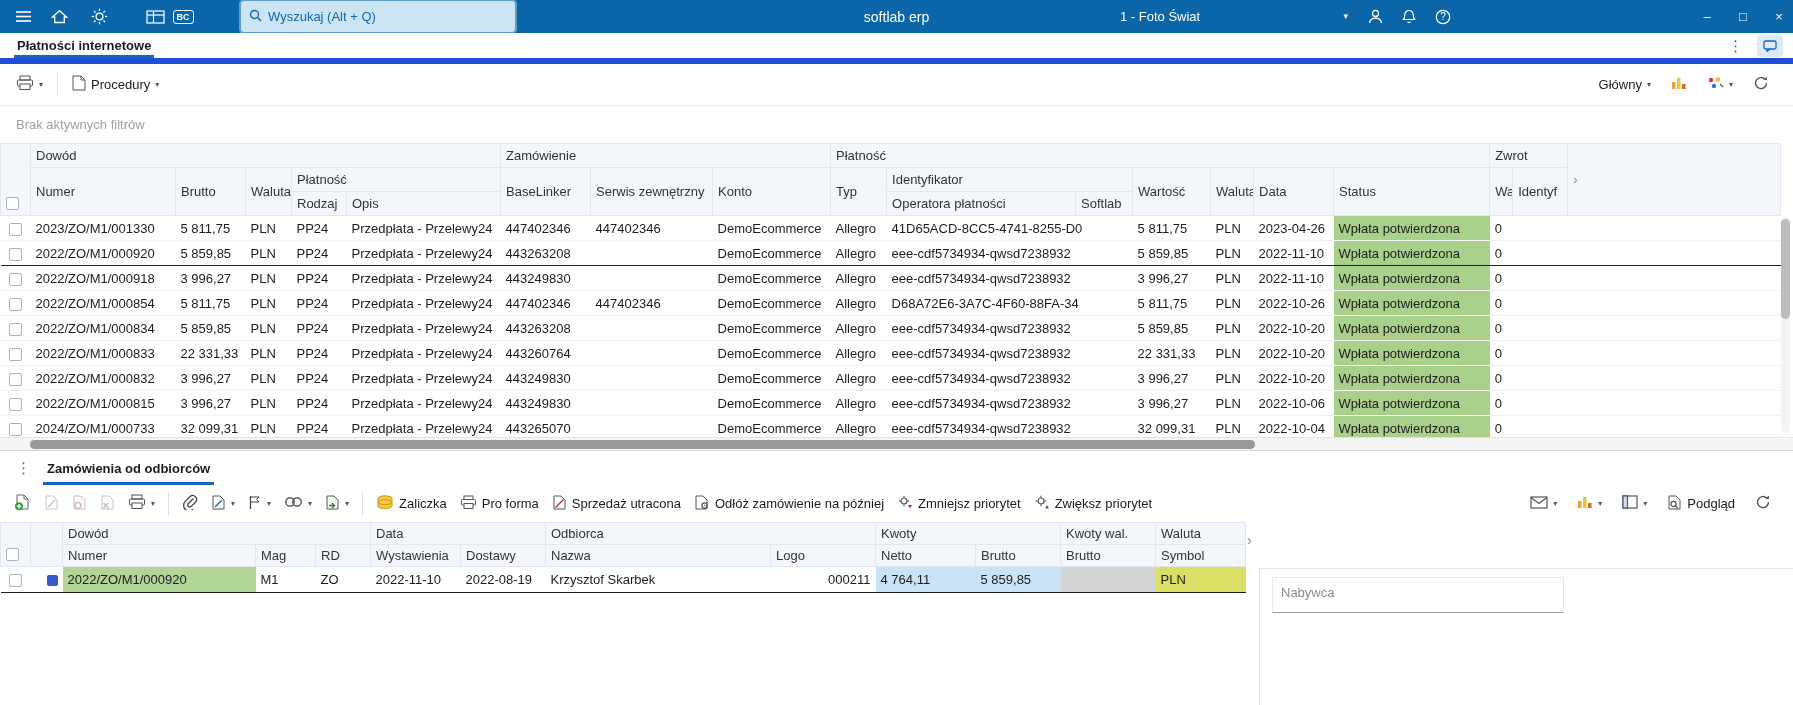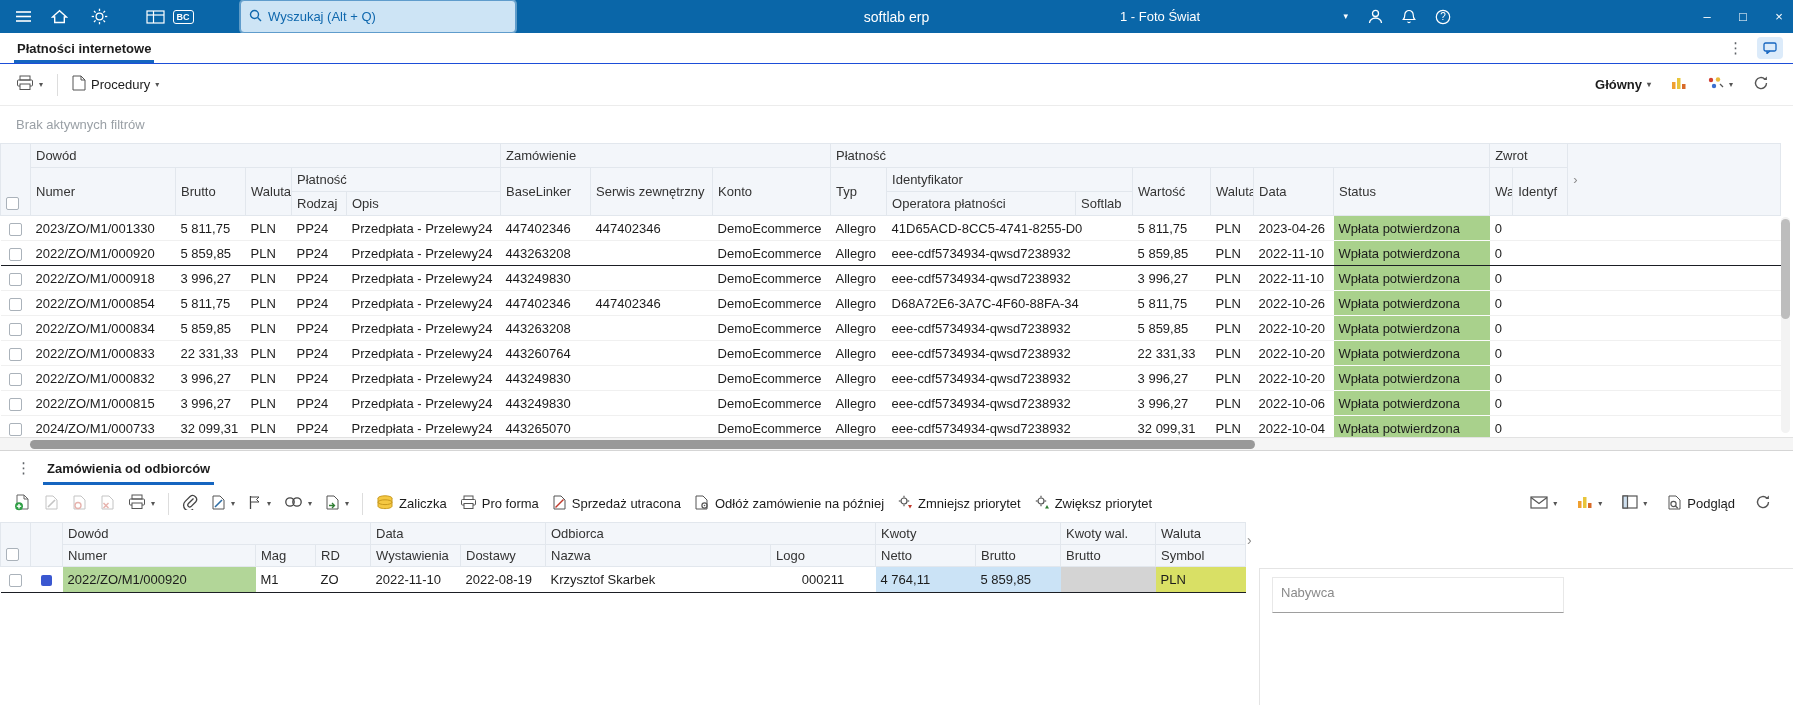--- a/index.html
+++ b/index.html
@@ -16,21 +16,21 @@
   .search{left:240px;width:276px;top:4px;height:25px;background:#cde4f5;border:1px solid #5f9ccc;border-radius:4px;box-shadow:0 0 0 1px rgba(255,255,255,.35);display:flex;align-items:center;padding:0 8px;gap:6px;}
   .search input{flex:1;border:none;background:transparent;outline:none;font:inherit;color:#0e67ad;}
   .search input::placeholder{color:#0e67ad;opacity:1;}
   .tb-title{left:50%;transform:translateX(-50%);font-size:14px;}
   .company{left:1120px;width:228px;justify-content:space-between;cursor:pointer;font-size:13px;}
   .winbtn{width:34px;justify-content:center;font-size:13px;cursor:pointer;}
   .chev{font-size:8px;color:#555;line-height:1;}
   .chev.w{color:#fff;font-size:9px;}
 
   
-  .tabrow{position:relative;height:31px;border-bottom:1px solid #1d4ed8;display:flex;align-items:center;background:#fff;}
+  .tabrow{position:relative;height:31px;border-bottom:6px solid #1d4ed8;display:flex;align-items:center;background:#fff;}
   .tab-main{margin-left:14px;height:100%;display:flex;align-items:center;padding:0 3px;font-weight:bold;position:relative;cursor:pointer;}
   .tab-main::after{content:"";position:absolute;left:0;right:0;bottom:0;height:3px;background:#1565c0;}
   .tabrow-right{margin-left:auto;display:flex;align-items:center;gap:10px;padding-right:10px;}
   .dots{color:#5f6368;font-size:15px;cursor:pointer;padding:0 4px;}
   .chatbtn{width:26px;height:22px;background:#dcebfa;border-radius:4px;display:flex;align-items:center;justify-content:center;cursor:pointer;}
 
   
   .toolbar{height:42px;display:flex;align-items:center;padding:0 10px;border-bottom:1px solid #ececec;gap:2px;background:#fff;}
   .tbtn{display:inline-flex;align-items:center;gap:5px;height:28px;padding:0 6px;background:none;border:none;font:inherit;color:#1c1c1c;cursor:pointer;white-space:nowrap;}
   .tbtn.dis{opacity:.38;}
@@ -39,21 +39,21 @@
 
   
   .filterrow{height:37px;display:flex;align-items:center;padding:0 16px;color:#9aa0a6;background:#fff;}
 
   
   .gridwrap{position:relative;height:294px;overflow:hidden;}
   table.grid{border-collapse:collapse;table-layout:fixed;}
   .grid th{background:#f3f6fa;border:1px solid #e2e7ed;font-weight:normal;text-align:left;padding:2px 5px;color:#333;height:24px;overflow:hidden;white-space:nowrap;}
   .grid td{padding:2px 5px;height:25px;border-bottom:1px solid #f0f0f0;white-space:nowrap;overflow:hidden;}
   .grid .r{text-align:left;}
-  .grid .c{text-align:center;}
+  .grid .c{text-align:right;}
   .grid td.st{background:#a9d18c;border-bottom:1px solid #fbfbfb;}
   .grid tr.selected td{border-top:1px solid #1b1e24;border-bottom:1px solid #1b1e24;}
   .c-check{text-align:center;}
   .cb{display:inline-block;width:13px;height:13px;border:1px solid #aab2ba;background:#fff;border-radius:2px;vertical-align:middle;}
   .hscroll{height:13px;background:#f5f5f5;border-top:1px solid #e2e2e2;position:relative;}
   .hthumb{position:absolute;left:30px;top:2px;height:9px;width:1225px;background:#999;border-radius:5px;}
   .vscroll{position:absolute;right:3px;top:74px;bottom:4px;width:9px;background:#f3f3f3;border-radius:5px;}
   .vthumb{position:absolute;top:2px;left:0;width:9px;height:100px;background:#bdbdbd;border-radius:5px;}
   .hdr-chev{color:#8a8a8a;font-size:13px;}
 
@@ -188,21 +188,21 @@
       <span>
         <svg width="14" height="16">
             <path d="M1 1 h8 l4 4 v10 h-12 z" fill="#fff" stroke="#555"></path>
             <path d="M9 1 v4 h4" fill="none" stroke="#555"></path>
           </svg>
       </span>
       <span>Procedury</span>
       <span class="chev">▾</span>
     </button>
     <div class="toolbar-right">
-      <button class="tbtn" style="font-weight:bold;">
+      <button class="tbtn" style="font-weight:normal;">
         <span>Główny</span>
         <span class="chev">▾</span>
       </button>
       <button class="tbtn">
         <span>
           <svg width="16" height="14">
               <rect x="1" y="6" width="3.5" height="7" fill="#f0a030"></rect>
               <rect x="6" y="2" width="3.5" height="11" fill="#e8c53a"></rect>
               <rect x="11" y="8" width="3.5" height="5" fill="#d86a28"></rect>
             </svg>

